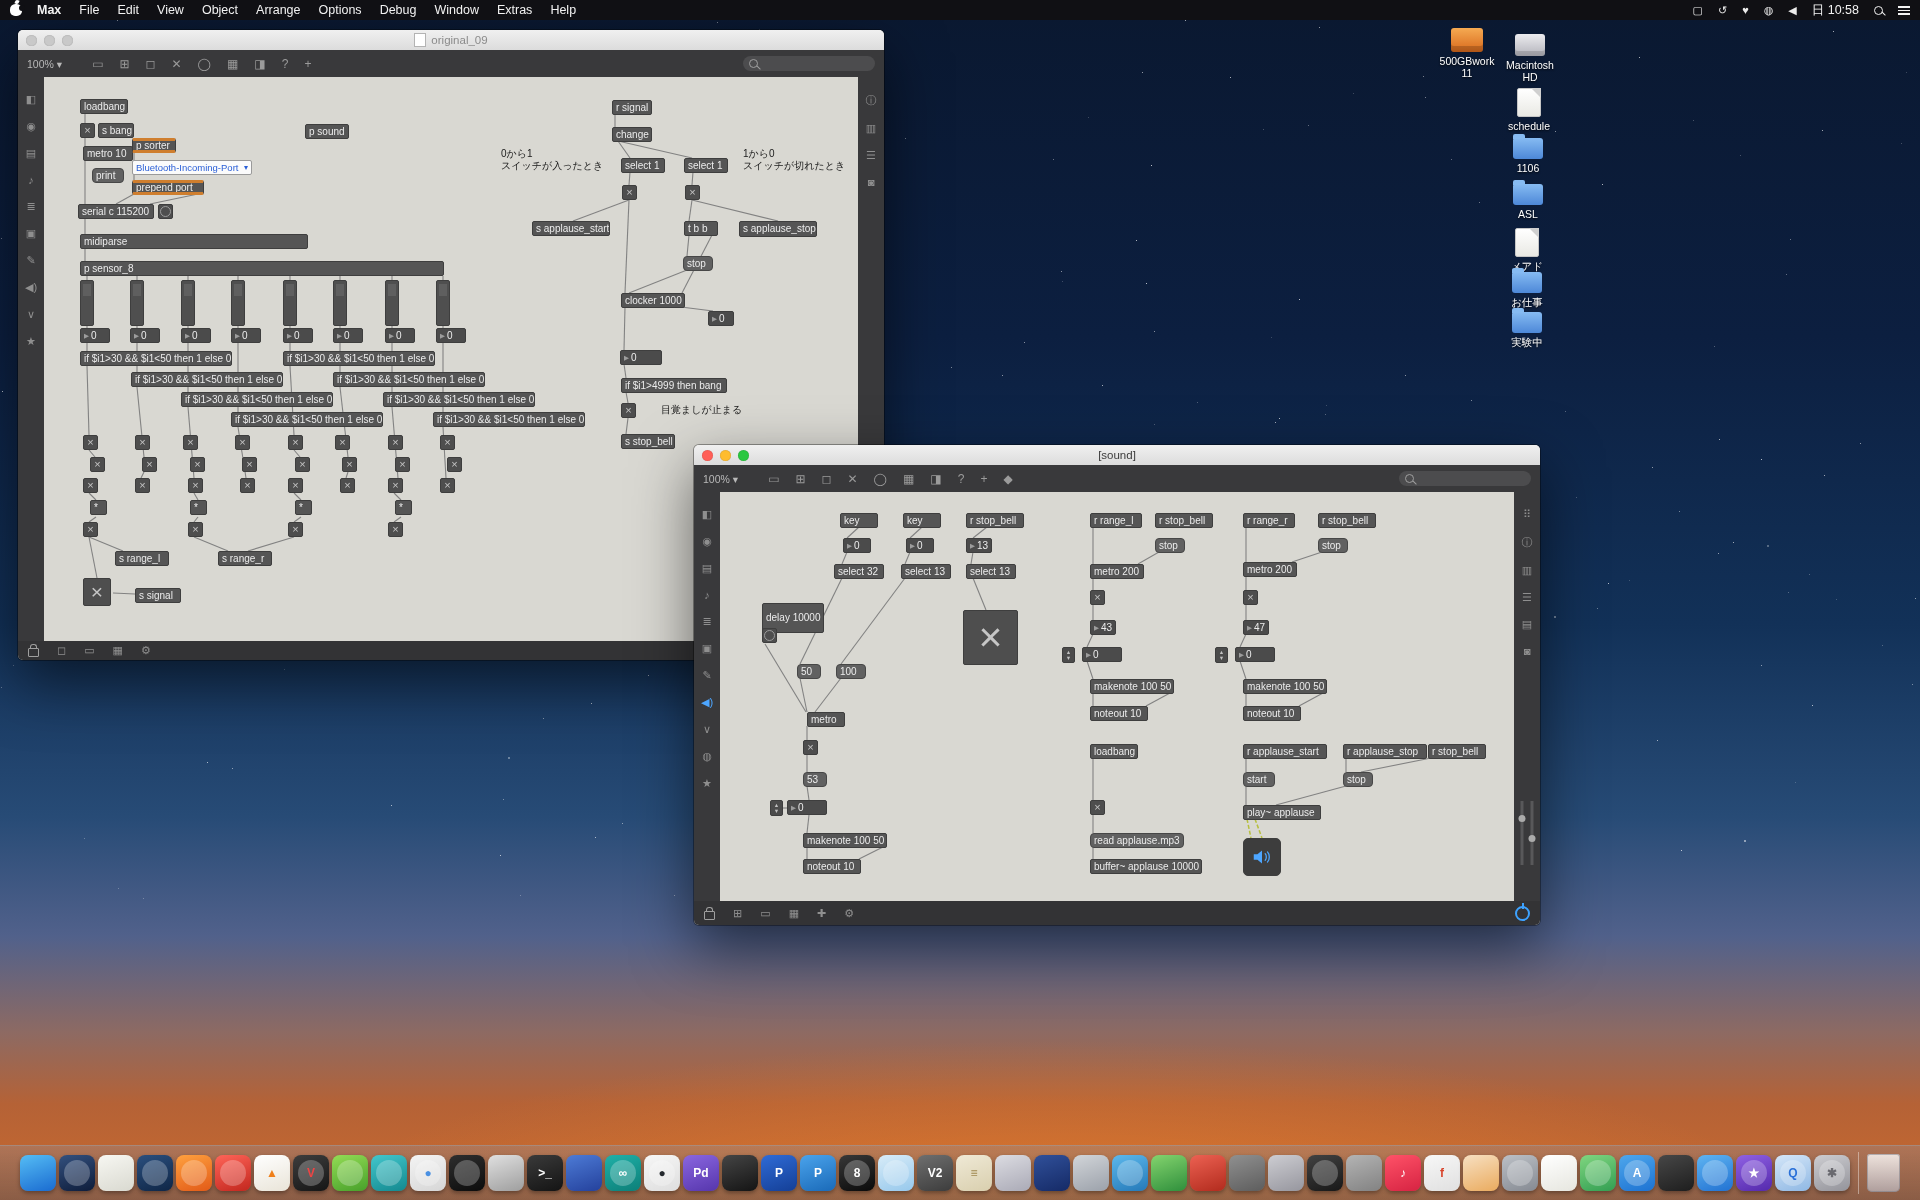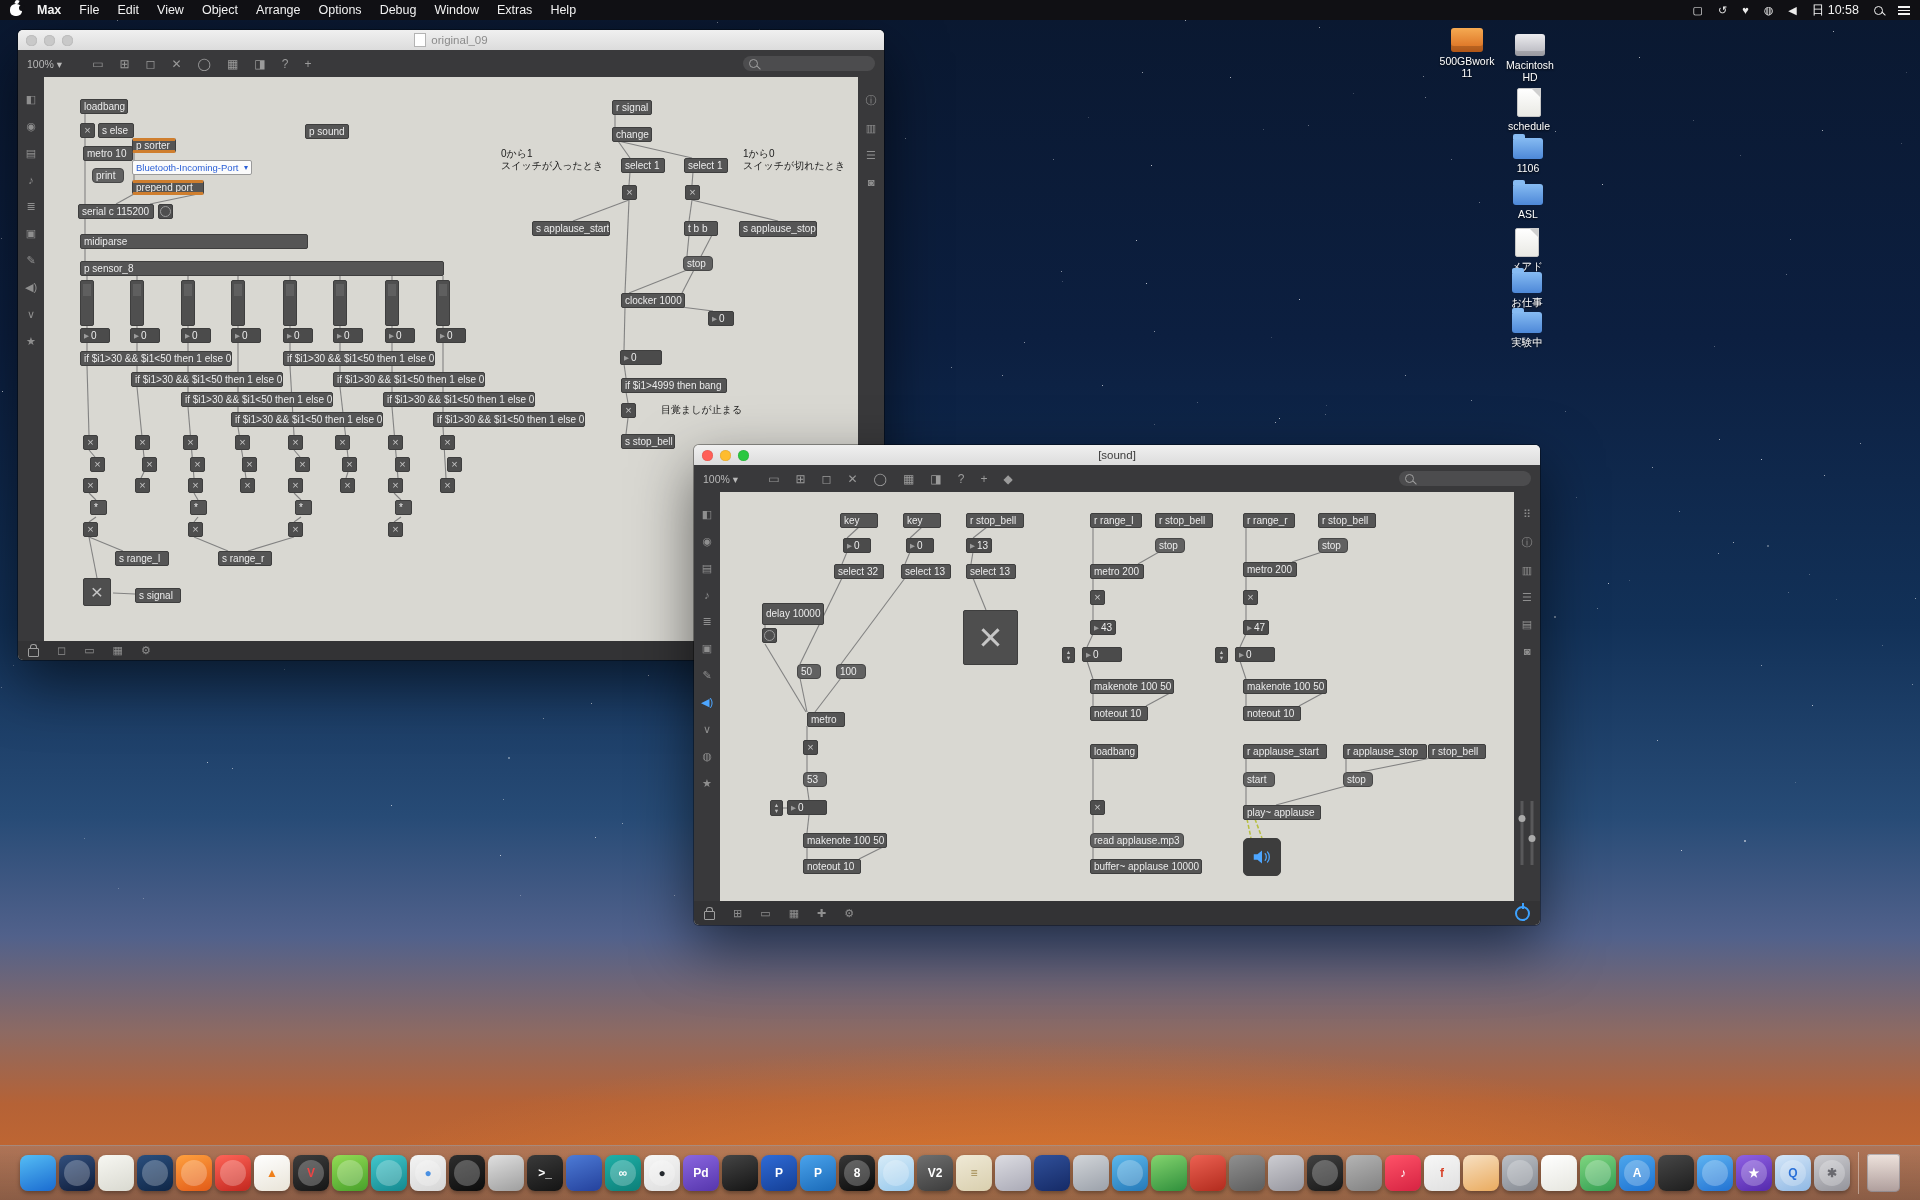--- a/index.html
+++ b/index.html
@@ -472,21 +472,21 @@
         <line x1="669" y1="240" x2="611" y2="263"></line>
         <line x1="663" y1="277" x2="695" y2="281"></line>
         <line x1="607" y1="277" x2="606" y2="320"></line>
         <line x1="606" y1="334" x2="608" y2="348"></line>
         <line x1="608" y1="362" x2="610" y2="373"></line>
         <line x1="610" y1="388" x2="608" y2="404"></line>
       </svg>
     <div class="objects">
         <div class="pbox t-obj" style="left: 62px; top: 69px; width: 48px; height: 15px;">loadbang</div>
         <div class="pbox t-toggle" style="left: 62px; top: 93px; width: 15px; height: 15px;">×</div>
-        <div class="pbox t-obj" style="left: 80px; top: 93px; width: 36px; height: 15px;">s else</div>
+        <div class="pbox t-obj" style="left: 80px; top: 93px; width: 36px; height: 15px;">s bang</div>
         <div class="pbox t-obj" style="left: 65px; top: 116px; width: 50px; height: 15px;">metro 10</div>
         <div class="pbox t-msg" style="left: 74px; top: 138px; width: 32px; height: 15px;">print</div>
         <div class="pbox t-obj acc" style="left: 114px; top: 108px; width: 44px; height: 15px;">p sorter</div>
         <div class="pbox t-umenu" style="left: 114px; top: 130px; width: 120px; height: 15px;">
           <span class="ul">Bluetooth-Incoming-Port</span>
           <span class="ua">▾</span>
         </div>
         <div class="pbox t-obj acc" style="left: 114px; top: 150px; width: 72px; height: 15px;">prepend port</div>
         <div class="pbox t-obj" style="left: 60px; top: 174px; width: 76px; height: 15px;">serial c 115200</div>
         <div class="pbox t-bang" style="left: 140px; top: 174px; width: 15px; height: 15px;">
@@ -752,21 +752,21 @@
           <span class="tri">▶</span>
           <span>0</span>
         </div>
         <div class="pbox t-num" style="left: 272px; top: 93px; width: 26px; height: 15px;">
           <span class="tri">▶</span>
           <span>13</span>
         </div>
         <div class="pbox t-obj" style="left: 140px; top: 119px; width: 50px; height: 15px;">select 32</div>
         <div class="pbox t-obj" style="left: 207px; top: 119px; width: 50px; height: 15px;">select 13</div>
         <div class="pbox t-obj" style="left: 272px; top: 119px; width: 50px; height: 15px;">select 13</div>
-        <div class="pbox t-obj" style="left: 68px; top: 158px; width: 62px; height: 22px;">delay 10000</div>
+        <div class="pbox t-obj" style="left: 68px; top: 158px; width: 62px; height: 30px;">delay 10000</div>
         <div class="pbox t-bang" style="left: 68px; top: 183px; width: 15px; height: 15px;">
           <span class="circ"></span>
         </div>
         <div class="pbox t-msg" style="left: 103px; top: 219px; width: 24px; height: 15px;">50</div>
         <div class="pbox t-msg" style="left: 142px; top: 219px; width: 30px; height: 15px;">100</div>
         <div class="pbox t-obj" style="left: 113px; top: 267px; width: 38px; height: 15px;">metro</div>
         <div class="pbox t-toggle" style="left: 109px; top: 295px; width: 15px; height: 15px;">×</div>
         <div class="pbox t-msg" style="left: 109px; top: 327px; width: 24px; height: 15px;">53</div>
         <div class="pbox t-incdec" style="left: 76px; top: 355px; width: 13px; height: 16px;">
           <span>▲</span>

